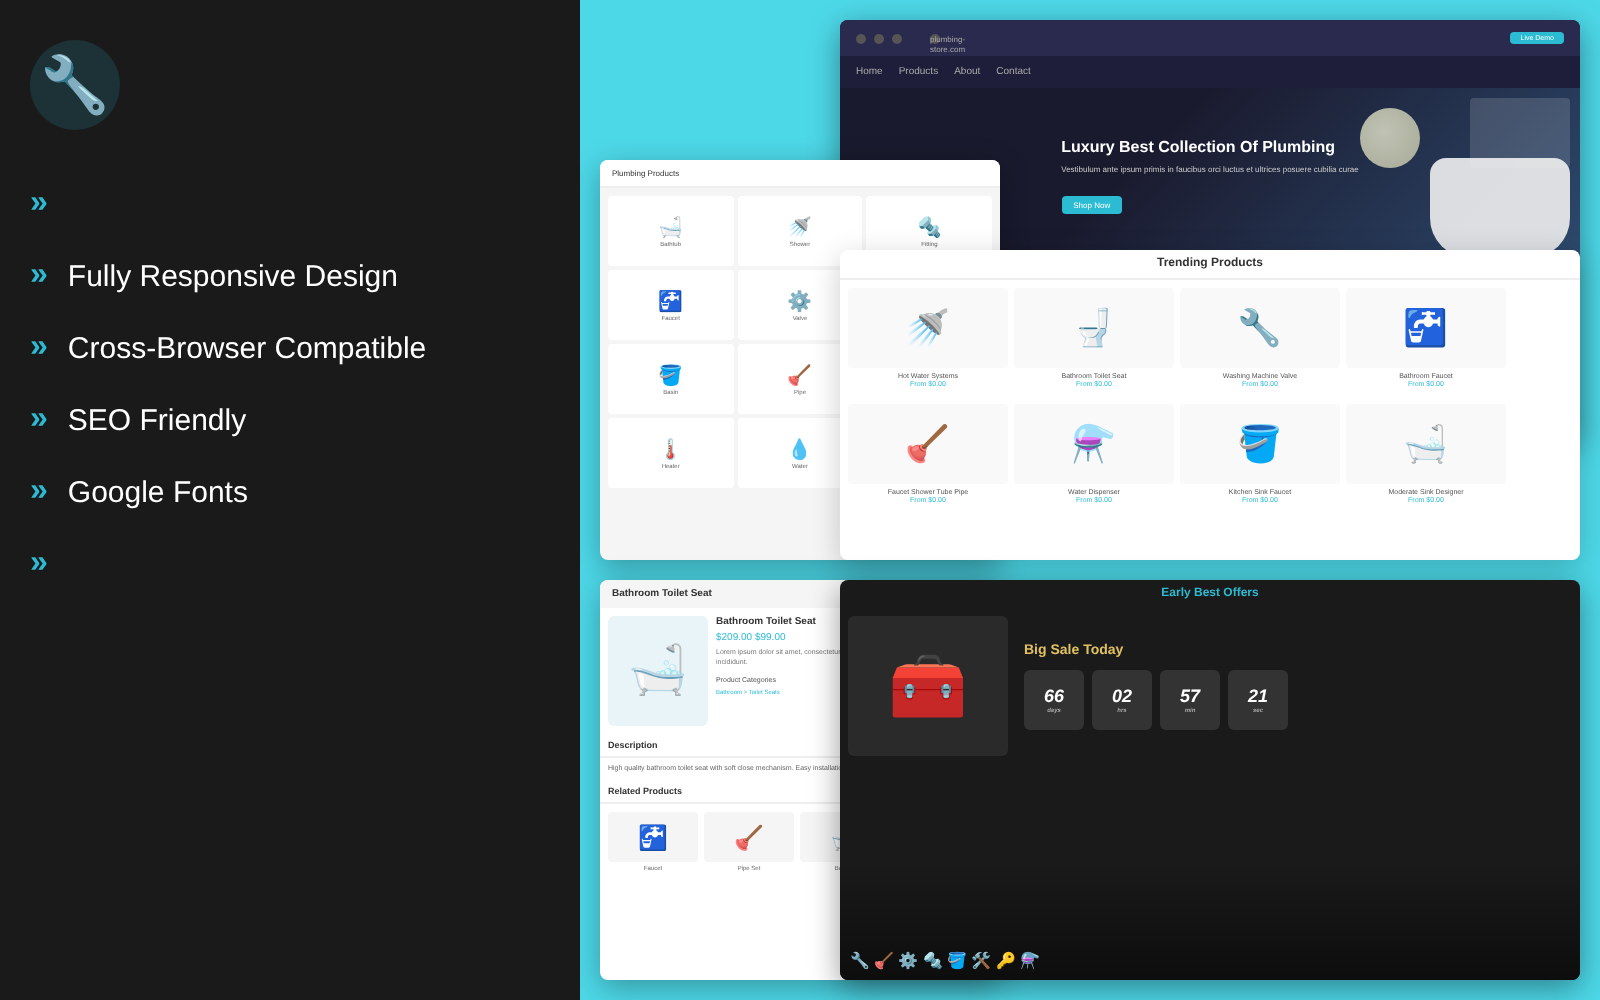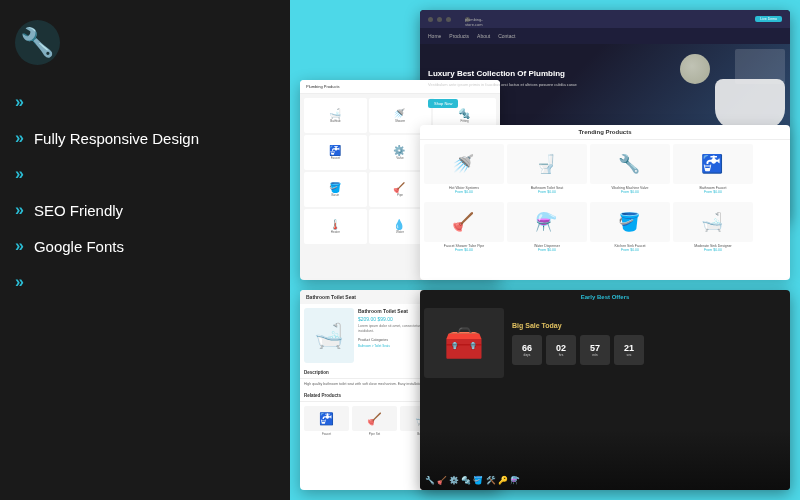--- a/index.html
+++ b/index.html
@@ -118,20 +118,21 @@
     }
 
     .preview-hero {
       background: linear-gradient(135deg, #1a1a2e 40%, #2d4a6e 100%);
       height: 90px;
       position: relative;
       display: flex;
       align-items: center;
       padding: 8px;
       overflow: hidden;
+      justify-content: center;
     }
 
     .preview-hero-text {
       color: white;
       z-index: 2;
     }
 
     .preview-hero-text h2 {
       font-size: 8px;
       font-weight: bold;
@@ -481,20 +482,21 @@
       color: white;
       width: 30px;
       height: 30px;
       border-radius: 3px;
       display: flex;
       flex-direction: column;
       align-items: center;
       justify-content: center;
       font-size: 9px;
       font-weight: bold;
+      font-style: italic;
     }
 
     .timer-block .timer-label {
       font-size: 3px;
       color: #aaa;
     }
 
     
     .offers-bg {
       position: absolute;
@@ -527,20 +529,21 @@
   <ul class="features-list">
     <li class="feature-item">
       <span class="chevron-double">»</span>
     </li>
     <li class="feature-item">
       <span class="chevron-double">»</span>
       <span>Fully Responsive Design</span>
     </li>
     <li class="feature-item">
       <span class="chevron-double">»</span>
+      <span>Cross-Browser Compatible</span>
     </li>
     <li class="feature-item">
       <span class="chevron-double">»</span>
       <span>SEO Friendly</span>
     </li>
     <li class="feature-item">
       <span class="chevron-double">»</span>
       <span>Google Fonts</span>
     </li>
     <li class="feature-item">

